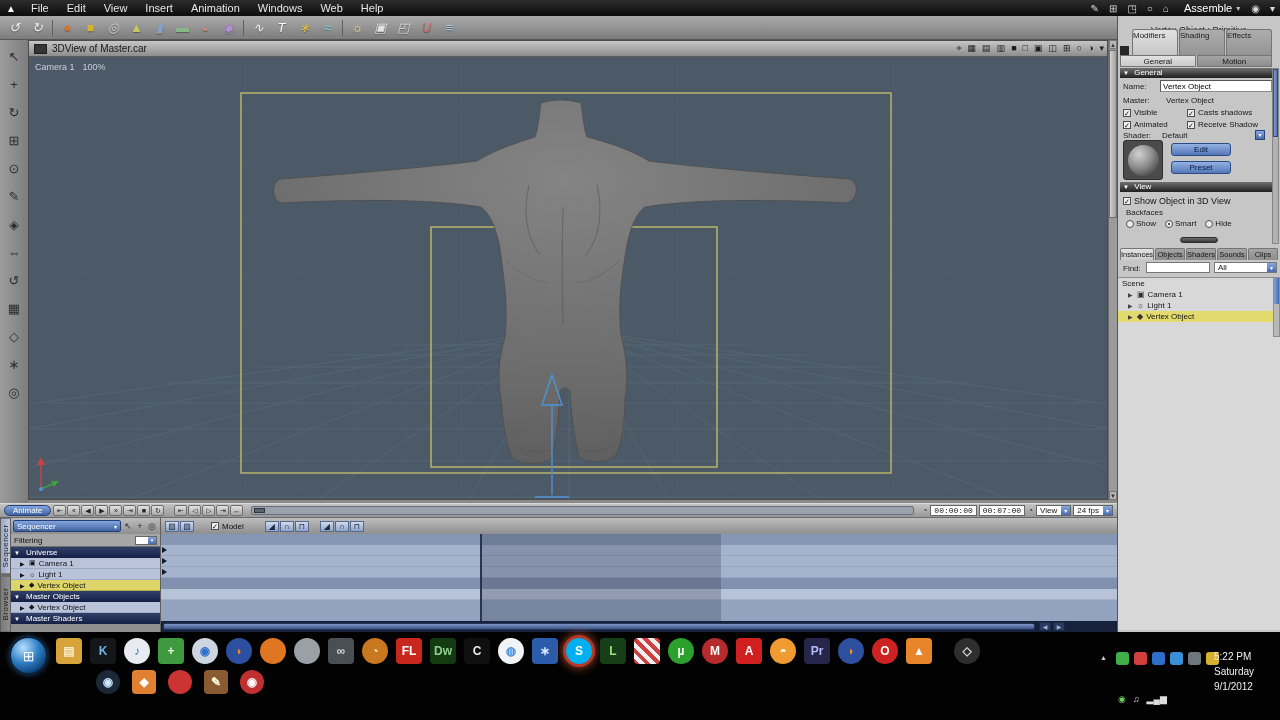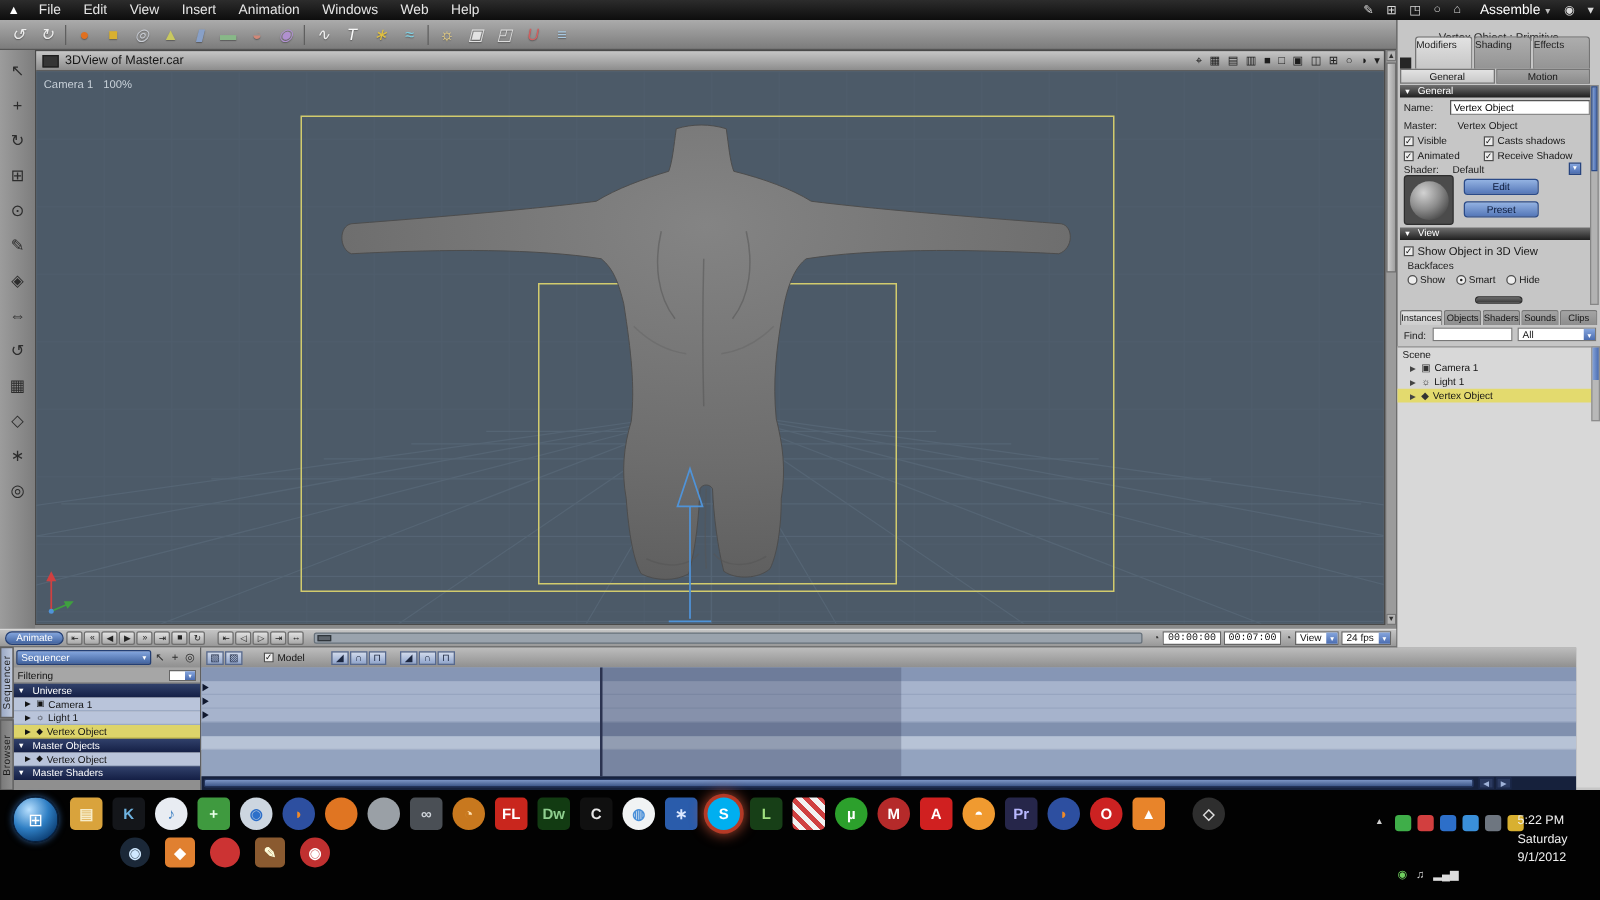--- a/index.html
+++ b/index.html
@@ -129,21 +129,21 @@
 #trSlider{flex:1;height:9px;background:#9aa3ad;border:1px solid #66707a;border-radius:2px;position:relative;margin:0 6px}
 #trSlider .thumb{position:absolute;left:2px;top:1px;width:11px;height:5px;background:#5d646c;border:1px solid #2f353b}
 .clockIc{font-size:8px;color:#333;padding:0 1px}
 .timeBox{background:#fff;border:1px solid #666;height:11px;line-height:10px;padding:0 3px;font-size:8px;
   font-family:"Liberation Mono","DejaVu Sans Mono",monospace}
 .dd{display:flex;align-items:center;background:#fff;border:1px solid #666;height:11px;font-size:8px;padding-left:3px}
 .dd .ddb{width:9px;height:100%;background:linear-gradient(#86a6de,#4a6cb0);color:#fff;font-size:6px;
   display:flex;align-items:center;justify-content:center;margin-left:4px}
 
 
-#sequencer{position:absolute;left:0;top:518px;width:1261px;height:114px;background:#9a9a9a;display:flex}
+#sequencer{position:absolute;left:0;top:518px;width:1117px;height:114px;background:#9a9a9a;display:flex}
 #seqTabs{width:11px;display:flex;flex-direction:column;gap:1px;background:#777}
 .seq-tab{writing-mode:vertical-rl;transform:rotate(180deg);font-size:8px;color:#1c1c1c;
   background:linear-gradient(90deg,#8f8f8f,#7a7a7a);border:1px solid #5f5f5f;flex:1;
   display:flex;align-items:center;justify-content:center;letter-spacing:.5px}
 .seq-tab.active{background:linear-gradient(90deg,#c0cade,#9aa8c4)}
 #seqLeft{width:150px;display:flex;flex-direction:column;border-right:1px solid #5f5f5f}
 #seqLeftHead{height:16px;background:linear-gradient(#bdbdbd,#8f8f8f);display:flex;align-items:center;
   padding:0 2px;gap:1px}
 .seqDD{flex:1;background:linear-gradient(#84a6de,#41639f);color:#fff;border:1px solid #243f74;
   height:12px;font-size:8px;display:flex;align-items:center;padding:0 3px;border-radius:2px}

